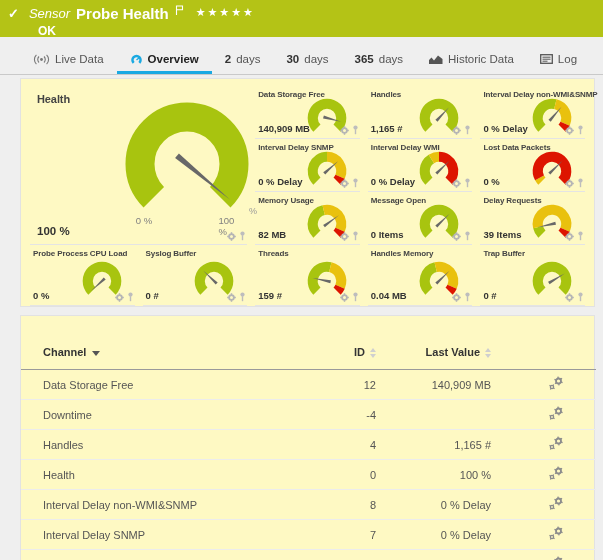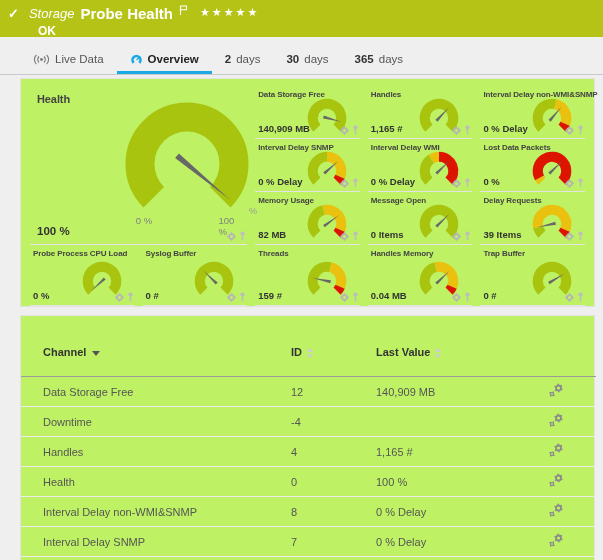--- a/index.html
+++ b/index.html
@@ -21,60 +21,60 @@
   
   .tabs { margin-top:7px; height:31px; border-bottom:1px solid #c9c9c9;
           padding-left:20px; display:flex; align-items:stretch; }
   .tab { display:flex; align-items:center; gap:5px; padding:3px 13px 0 13px;
          font-size:11.5px; color:#555; border-bottom:3px solid transparent; cursor:pointer; }
   .tab.active { border-bottom-color:#1aa9e2; color:#222; }
   .tab.active .tab-label { font-weight:bold; }
   .tab .num { font-weight:bold; color:#333; }
   .tab svg { flex:none; }
   
-  .panel { background:#bef264; border:1px solid #e2e2e2; margin:0 8px 0 20px; }
+  .panel { background:#fef9c3; border:1px solid #e2e2e2; margin:0 8px 0 20px; }
   .gauges-panel { margin-top:3px; }
   .gauges-grid { display:grid; grid-template-columns:repeat(5,1fr);
                  grid-template-rows:53px 53px 53px 61px; padding:7px 5px 0 5px; }
   .tile { position:relative; border-bottom:1px solid #e4e4e4; margin:0 4px; }
   .tile.big { grid-column:1/3; grid-row:1/4; }
   .tile-label { position:absolute; top:4px; left:3px; font-size:8px; font-weight:bold;
                 color:#444; white-space:nowrap; letter-spacing:-0.1px; }
   .tile.big .tile-label { font-size:11px; top:7px; left:7px; }
   .tile-value { position:absolute; bottom:4px; left:3px; font-size:9.5px; font-weight:bold; color:#333; }
   .tile.big .tile-value { font-size:11.5px; bottom:7px; left:7px; }
   .tile-icons { position:absolute; bottom:3px; right:1px; display:flex; gap:3px; align-items:flex-end; }
   .gauge-small { position:absolute; right:7px; top:9px; width:52px; height:46px; }
   .row4 .gauge-small { top:13px; }
   .gauge-big { position:absolute; left:62px; top:-2px; width:190px; height:160px; }
   .scale-label { position:absolute; font-size:9.5px; color:#808080; transform:translateX(-50%); top:129px; }
   
   .table-panel { margin-top:8px; padding:27px 0 6px 0; height:300px; }
   table { width:100%; border-collapse:collapse; table-layout:fixed; font-size:11px; color:#555; }
   col.c-channel{ width:270px; } col.c-id{ width:85px; } col.c-last{ width:115px; } col.c-act{ width:105px; }
-  th { font-size:11px; color:#333; text-align:left; padding:3px 0 18px 0; border-bottom:1px solid #9a9a9a; }
-  th.r, td.r { }
+  th { font-size:11px; color:#333; text-align:left; padding:3px 0 11px 0; border-bottom:1px solid #9a9a9a; }
+  th.r, td.r { text-align:right; }
   td { padding:6px 0; border-bottom:1px solid #ececec; }
   th:first-child, td:first-child { padding-left:22px; }
   td.act, th.act { text-align:right; padding-right:32px; }
   .tri-down { display:inline-block; width:0; height:0; border-left:4px solid transparent;
               border-right:4px solid transparent; border-top:5px solid #555;
               margin-left:6px; vertical-align:middle; }
   .sorter { display:inline-flex; flex-direction:column; gap:2px; margin-left:5px; vertical-align:middle; }
   .sorter i { display:block; width:0; height:0; border-left:3.5px solid transparent; border-right:3.5px solid transparent; }
   .sorter .up { border-bottom:4px solid #cfcfcf; }
   .sorter .dn { border-top:4px solid #cfcfcf; }
 </style>
 </head>
 <body>
 
 <div class="topbar" id="topbar" style="background: rgb(180, 195, 22);">
   <div class="topbar-line1">
     <span class="check">✓</span>
-    <span class="kind">Storage</span>
+    <span class="kind">Sensor</span>
     <span class="title">Probe Health</span>
     <span class="flag">
       <svg width="9" height="11" viewBox="0 0 9 11">
           <path d="M1.5 10 V1 H7.5 V4.8 H1.5" fill="none" stroke="#ffffff" stroke-width="1.1"></path>
         </svg>
     </span>
     <span class="stars">★★★★★</span>
   </div>
   <div class="status">OK</div>
 </div>
@@ -101,20 +101,35 @@
       <span class="num">2</span>
       <span class="tab-label">days</span>
     </div>
     <div class="tab">
       <span class="num">30</span>
       <span class="tab-label">days</span>
     </div>
     <div class="tab">
       <span class="num">365</span>
       <span class="tab-label">days</span>
+    </div>
+    <div class="tab">
+      <svg width="14" height="11" viewBox="0 0 14 11">
+        <polygon points="0,10 0,6 2.5,3.5 5,6.5 9,1.5 13.5,5 13.5,10" fill="#555"></polygon>
+      </svg>
+      <span class="tab-label">Historic Data</span>
+    </div>
+    <div class="tab">
+      <svg width="13" height="10" viewBox="0 0 13 10">
+        <rect x="0.7" y="0.7" width="11.6" height="8.6" fill="none" stroke="#555" stroke-width="1.3"></rect>
+        <line x1="2.5" y1="3.2" x2="10.5" y2="3.2" stroke="#555" stroke-width="1"></line>
+        <line x1="2.5" y1="5.2" x2="10.5" y2="5.2" stroke="#555" stroke-width="1"></line>
+        <line x1="2.5" y1="7.2" x2="7.5" y2="7.2" stroke="#555" stroke-width="1"></line>
+      </svg>
+      <span class="tab-label">Log</span>
     </div>
   </div>
 
 <div class="panel gauges-panel">
   <div class="gauges-grid" id="gauges-grid">
       <div class="tile big">
         <div class="tile-label">Health</div>
         <svg viewBox="0 0 190 160" class="gauge-big">
           <path d="M 61.77 113.23 A 47 47 0 1 1 128.23 113.23" fill="none" stroke="#a8c40f" stroke-width="29"></path>
           <text x="157" y="130" font-size="9" fill="#999999">%</text>

